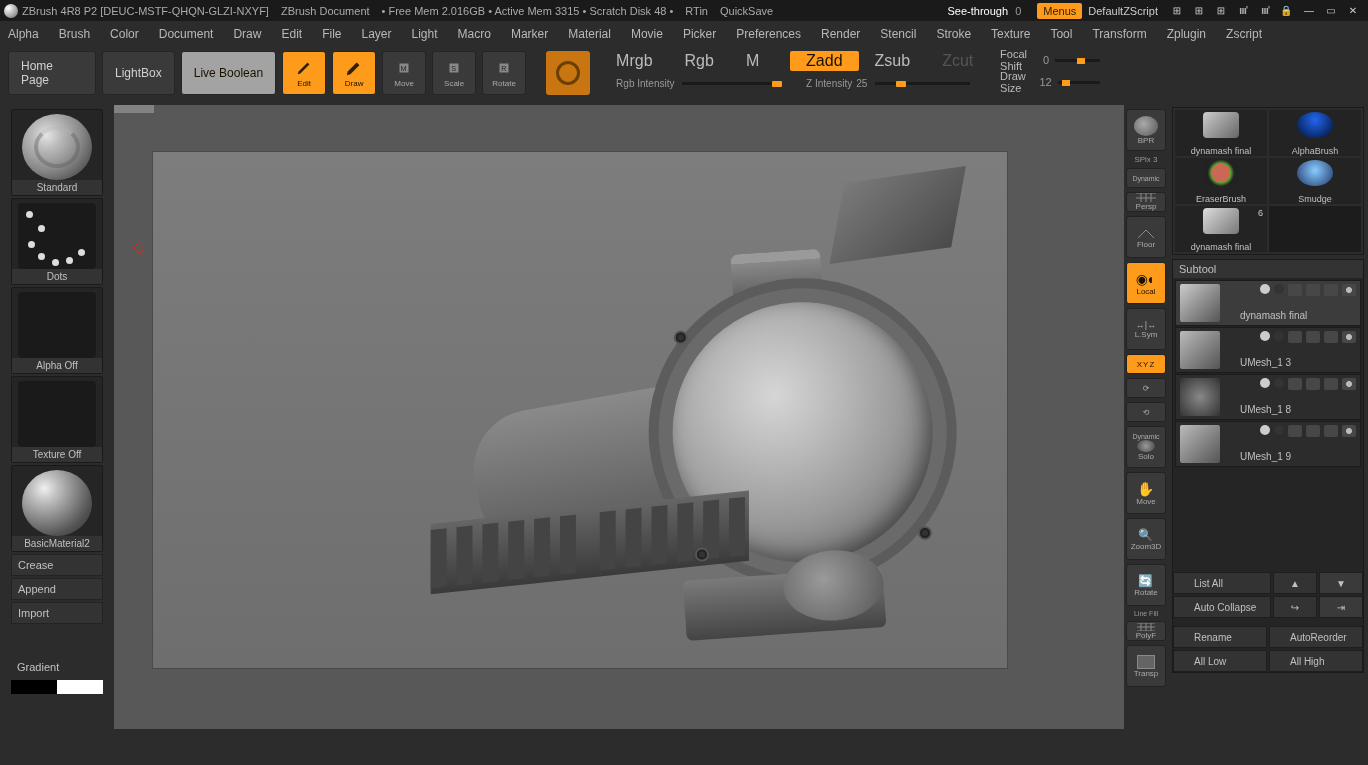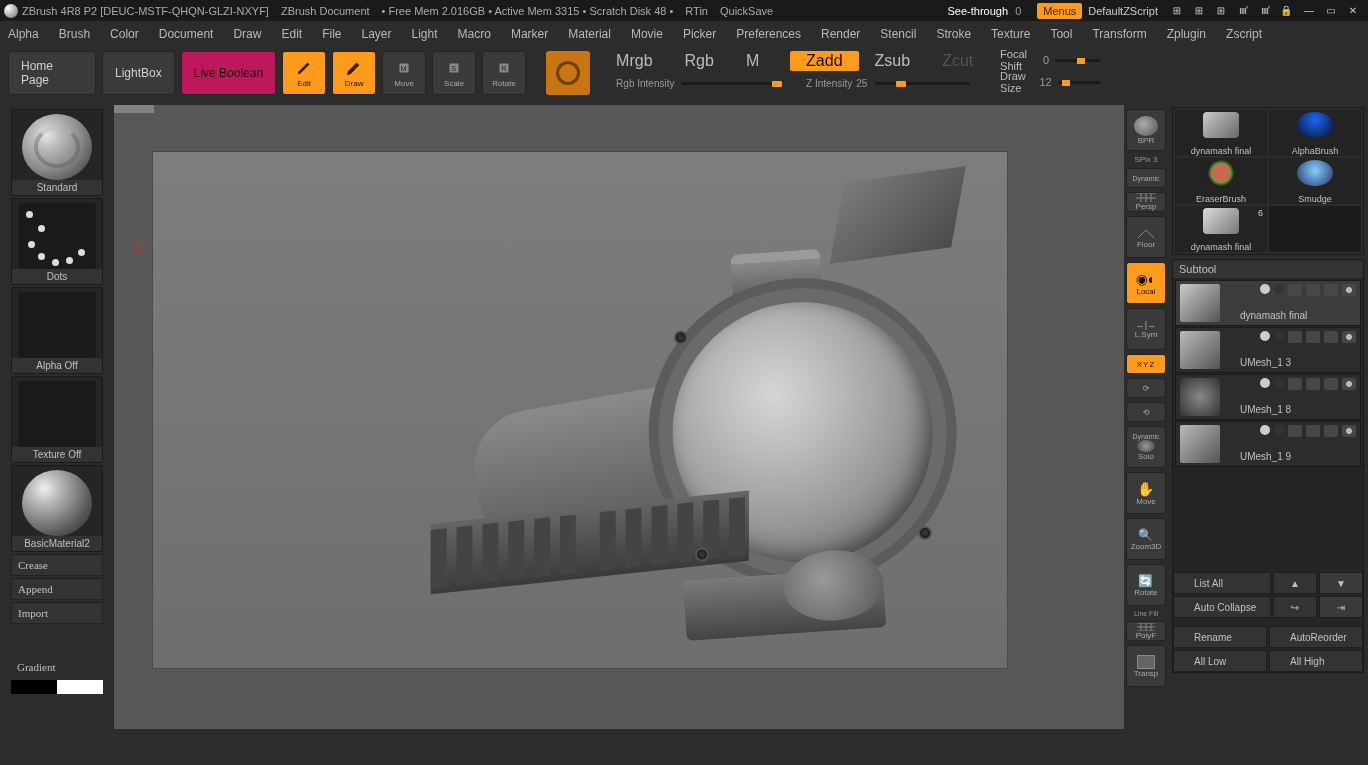--- a/index.html
+++ b/index.html
@@ -63,21 +63,21 @@
   padding: 0 12px;
   height: 44px;
   display: flex;
   align-items: center;
   justify-content: center;
   font-size: 12px;
   color: #d0d0d0;
   border: 1px solid #252525;
 }
 .tb-btn.wide { width: 88px; }
-.tb-btn.active { background: #be185d; color: #1a1200; }
+.tb-btn.active { background: #a3a3a3; color: #1a1200; }
 .tb-sq {
   width: 44px; height: 44px;
   background: #3a3a3a;
   border-radius: 3px;
   border: 1px solid #252525;
   display: flex; flex-direction: column;
   align-items: center; justify-content: center;
   font-size: 8px; color: #aaa;
 }
 .tb-sq.active { background: #ff9b1a; color: #1a1200; }
@@ -140,21 +140,21 @@
 }
 .tray-box .lab {
   width: 100%; text-align: center;
   font-size: 10px; color: #c0c0c0;
   background: #333; padding: 2px 0;
 }
 .tray-btn {
   width: 92px; height: 22px;
   background: #333; border: 1px solid #232323;
   font-size: 11px; color: #c0c0c0;
-  display: flex; align-items: center; padding-left: 6px; font-family: Liberation Serif, serif;
+  display: flex; align-items: center; padding-left: 6px;
 }
 
 .brush-sphere {
   width: 70px; height: 66px; border-radius: 50%;
   background: radial-gradient(circle at 35% 32%, #e5e5e5 0%, #bbb 22%, #888 55%, #555 80%, #333 100%);
   position: relative;
 }
 .brush-sphere::after {
   content: ''; position: absolute; inset: 12px;
   border: 4px solid rgba(90,90,90,0.4); border-radius: 50%;

